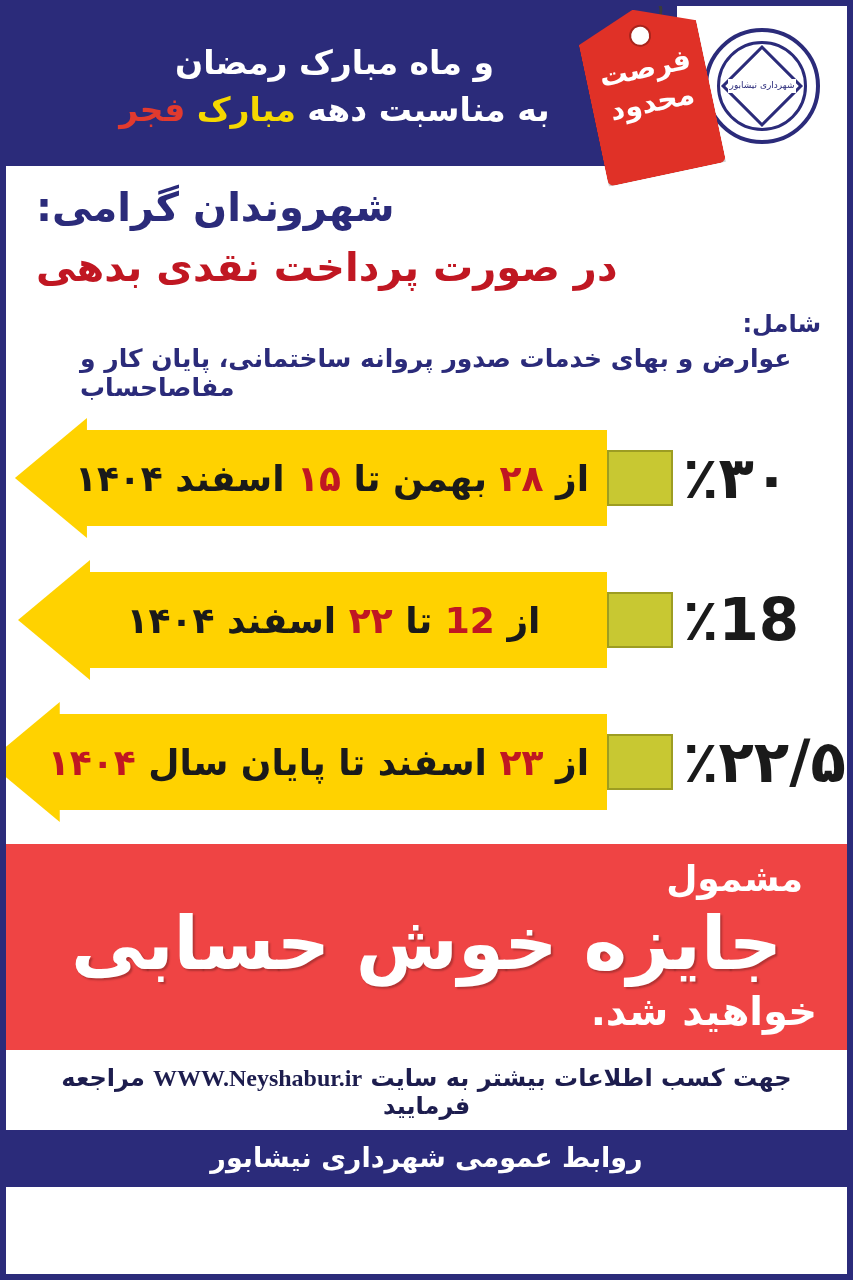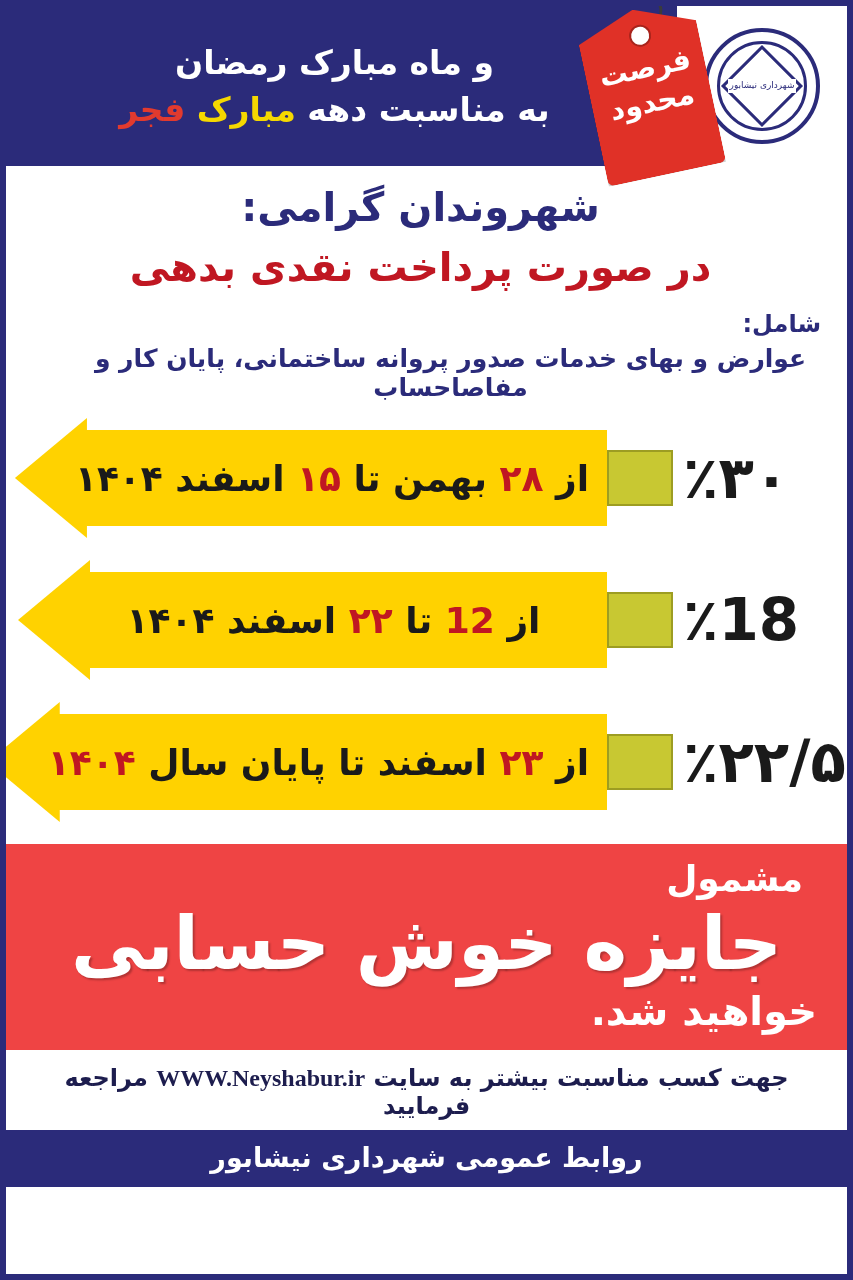--- a/index.html
+++ b/index.html
@@ -139,22 +139,22 @@
     right: 0;
     color: #ffffff;
     font-size: 28px;
     font-weight: bold;
     text-align: center;
     line-height: 1.25;
   }
 
   
   .intro {
-    padding: 18px 30px 6px 18px;
-    text-align: center;
+    padding: 18px 30px 6px 30px;
+    text-align: left;
   }
   .intro-line1 {
     color: #2b2b7a;
     font-size: 40px;
     font-weight: bold;
     margin-bottom: 14px;
   }
   .intro-line2 {
     color: #c01722;
     font-size: 40px;
@@ -169,21 +169,21 @@
     margin-left: 48px;
   }
   .includes-label {
     font-size: 24px;
     font-weight: bold;
   }
   .includes-text {
     font-size: 25px;
     font-weight: bold;
     margin-top: 6px;
-    text-align: center;
+    text-align: left;
   }
 
   
   .rows {
     margin-top: 16px;
     padding: 0 12px;
   }
   .row {
     display: flex;
     align-items: center;
@@ -384,17 +384,17 @@
 
   </div>
 
   <div class="prize">
     <div class="prize-top">مشمول</div>
     <div class="prize-main">جایزه خوش حسابی</div>
     <div class="prize-bottom">خواهید شد.</div>
   </div>
 
   <div class="footer-info">
-    <span>جهت کسب مناسبت بیشتر به سایت </span><span class="site">WWW.Neyshabur.ir</span><span> مراجعه فرمایید</span>
+    <span>جهت کسب اطلاعات بیشتر به سایت </span><span class="site">WWW.Neyshabur.ir</span><span> مراجعه فرمایید</span>
   </div>
   <div class="footer-bar">روابط عمومی شهرداری نیشابور</div>
 
 </div>
 
 </body></html>

